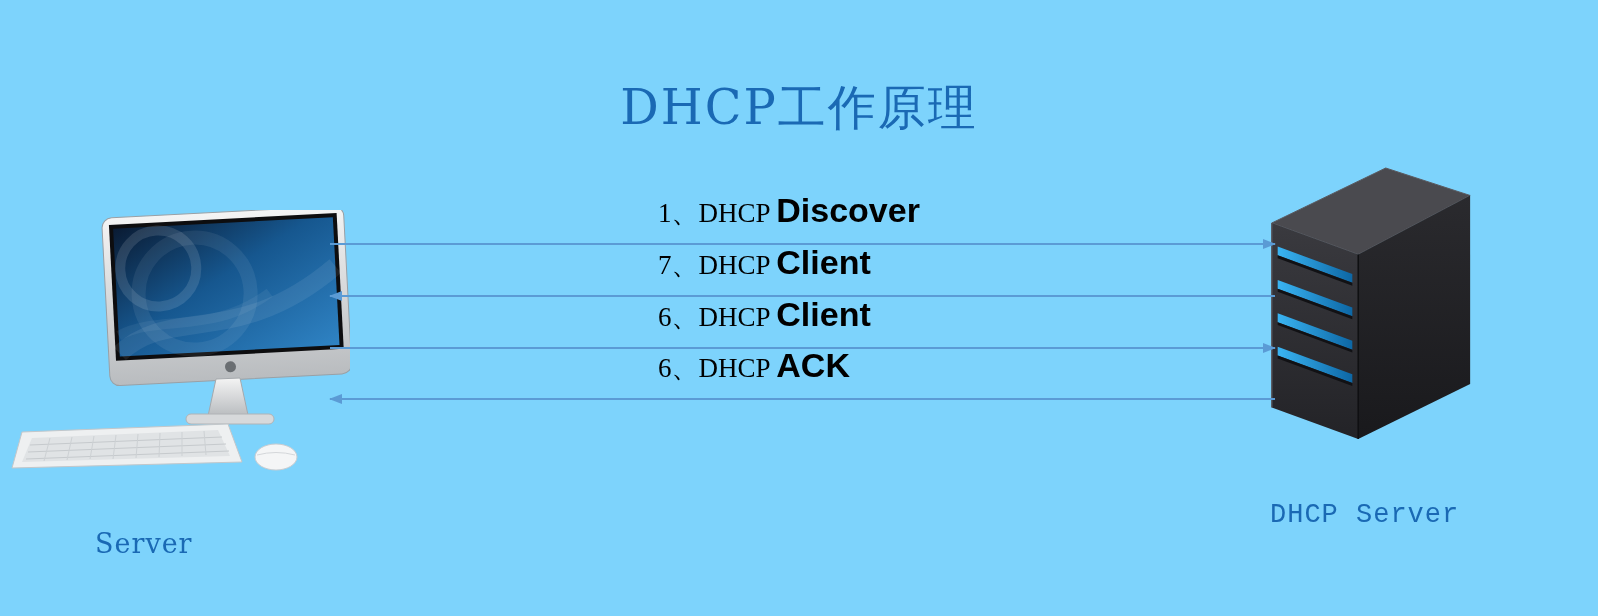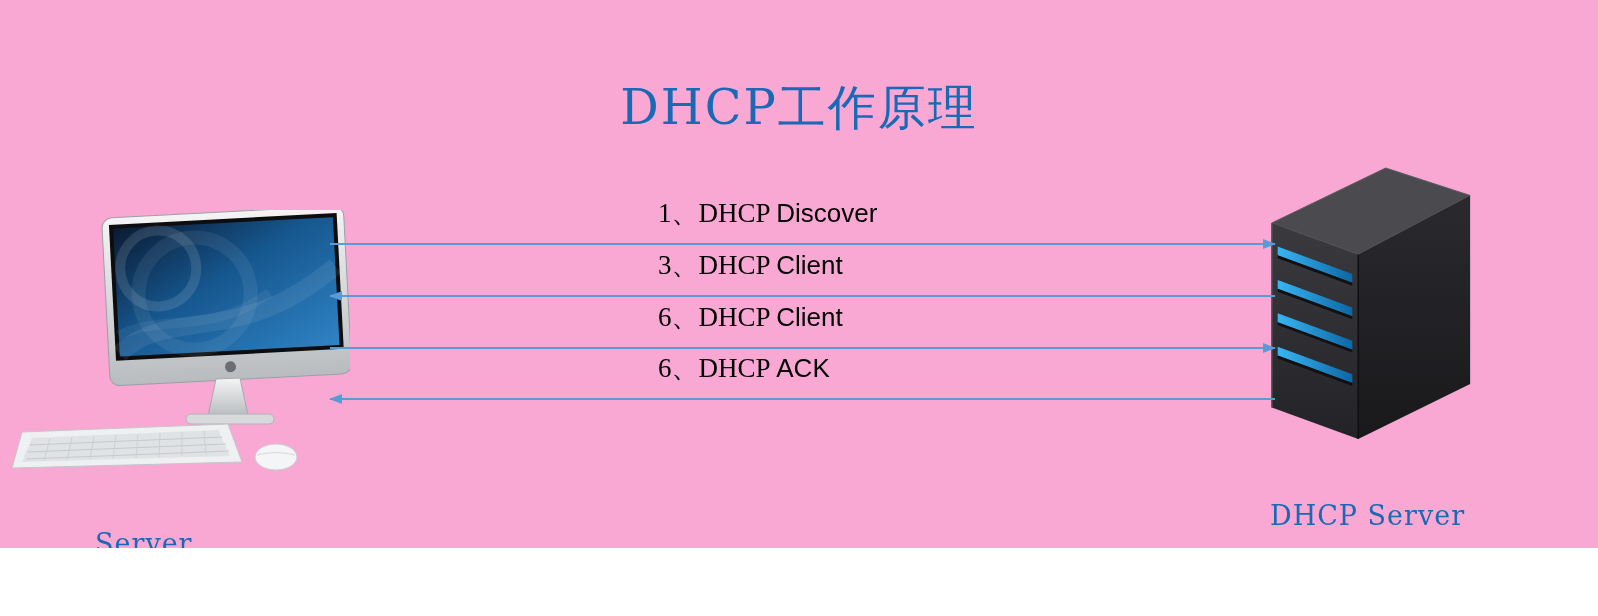--- a/index.html
+++ b/index.html
@@ -4,22 +4,22 @@
 <style>
   html, body {
     margin: 0;
     padding: 0;
     background: #ffffff;
     font-family: "Liberation Sans", sans-serif;
   }
   .canvas {
     position: relative;
     width: 1598px;
-    height: 548px;
-    background: #f9a8d4;
+    height: 616px;
+    background: #7dd3fc;
     overflow: hidden;
   }
   .diagram-title {
     position: absolute;
     top: 76px;
     left: 50%;
     transform: translateX(-50%);
     font-family: "DejaVu Serif", "Liberation Serif", serif;
     font-size: 48px;
     letter-spacing: 2px;
@@ -28,21 +28,21 @@
   }
   .node-label {
     position: absolute;
     font-family: "DejaVu Serif", "Liberation Serif", serif;
     font-size: 27px;
     letter-spacing: 1px;
     color: #1a69b4;
     white-space: nowrap;
   }
   .client-label { left: 95px; top: 528px; }
-  .server-label { left: 1270px; top: 500px; }
+  .server-label { left: 1270px; top: 500px; font-family: Liberation Mono, monospace; }
 
   .client-art { position: absolute; left: 10px; top: 210px; }
   .server-art { position: absolute; left: 1262px; top: 160px; }
 
   
   .msg-row {
     position: absolute;
     left: 330px;
     width: 945px;
     height: 0;
@@ -53,22 +53,22 @@
     bottom: 12px;
     white-space: nowrap;
     color: #000;
   }
   .msg-label .prefix {
     font-family: Liberation Serif, serif;
     font-size: 27px;
   }
   .msg-label .kw {
     font-family: "Liberation Sans", sans-serif;
-    font-weight: 400;
-    font-size: 26px;
+    font-weight: 700;
+    font-size: 34px;
   }
   .msg-line {
     position: absolute;
     left: 0;
     right: 0;
     top: 0;
     height: 2px;
     background: #5b9bd5;
   }
   .msg-line::before, .msg-line::after {
@@ -178,21 +178,21 @@
 
   <div class="msg-row to-server" style="top:243px">
     <div class="msg-label">
       <span class="prefix">1、DHCP </span><span class="kw">Discover</span>
     </div>
     <div class="msg-line"></div>
   </div>
 
   <div class="msg-row to-client" style="top:295px">
     <div class="msg-label">
-      <span class="prefix">3、DHCP </span><span class="kw">Client</span>
+      <span class="prefix">7、DHCP </span><span class="kw">Client</span>
     </div>
     <div class="msg-line"></div>
   </div>
 
   <div class="msg-row to-server" style="top:347px">
     <div class="msg-label">
       <span class="prefix">6、DHCP </span><span class="kw">Client</span>
     </div>
     <div class="msg-line"></div>
   </div>

